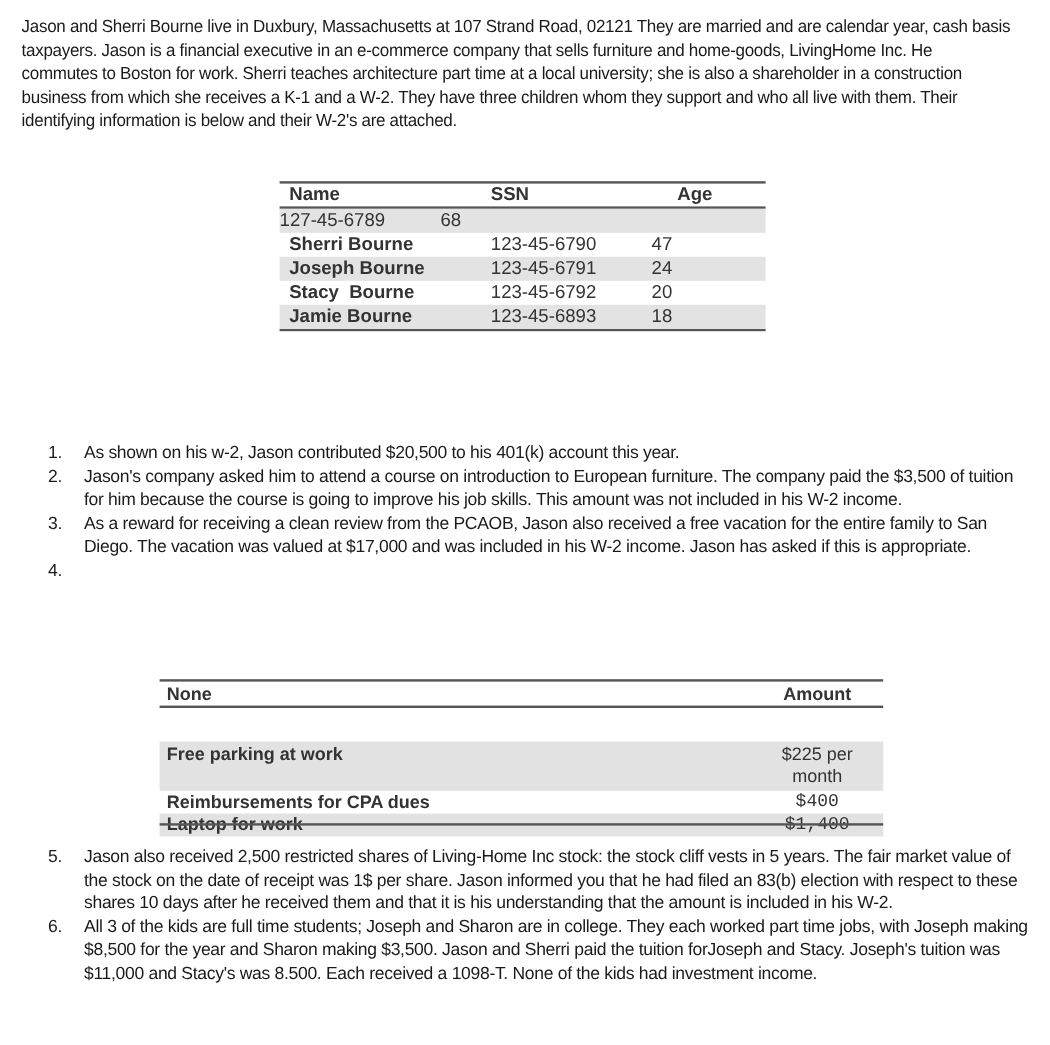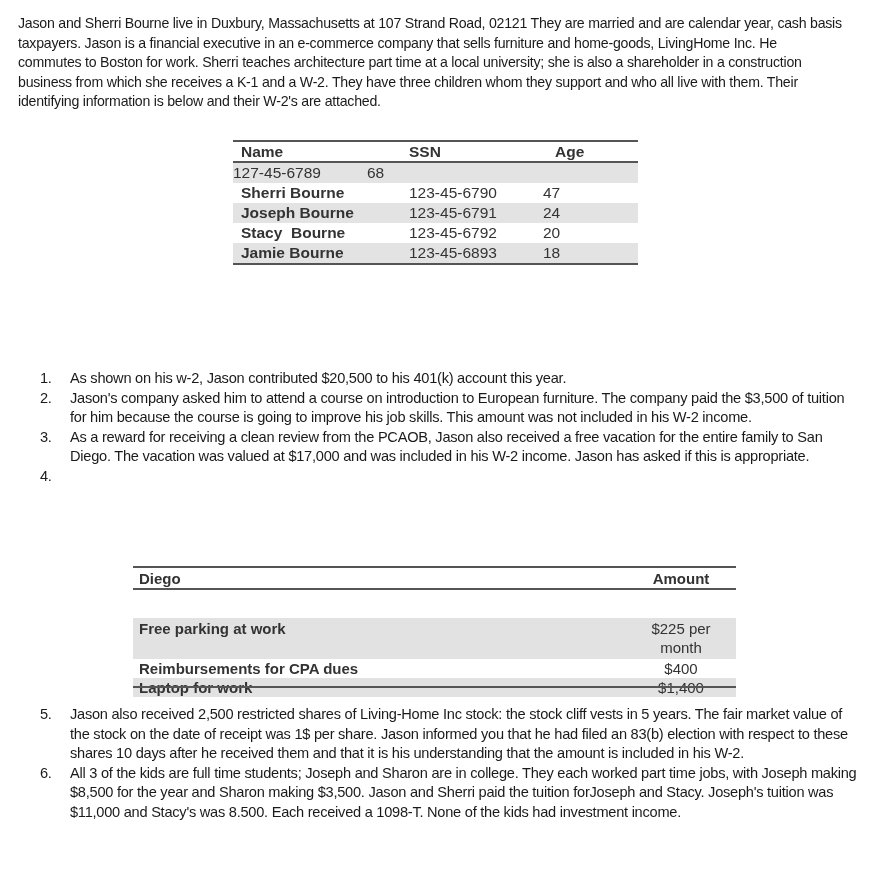--- a/index.html
+++ b/index.html
@@ -1,47 +1,47 @@
 <!DOCTYPE html>
 <html><head>
 <meta charset="utf-8">
 <style>
   html,body{margin:0;padding:0;background:#fff;}
   body{width:875px;height:871px;position:relative;overflow:hidden;
        font-family:"Liberation Sans", sans-serif;color:#1a1a1a;}
   .intro{position:absolute;left:18px;top:14px;width:850px;font-size:14.6px;line-height:19.5px;letter-spacing:-0.25px;transform:scaleX(0.97);transform-origin:left top;}
   .intro p{margin:0;}
-  .family-wrap{position:absolute;left:233px;top:140px;width:405px;border-top:2px solid #555;border-bottom:2px solid #555;}
+  .family-wrap{position:absolute;left:233px;top:151px;width:405px;border-top:2px solid #555;border-bottom:2px solid #555;}
   .frow{display:flex;height:20px;line-height:20px;}
   .frow.hdr{border-bottom:2px solid #555;height:19px;line-height:20px;}
   .frow.shade{background:#e3e3e3;}
   .fc-name{width:168px;padding-left:8px;font-weight:bold;color:#333;font-size:15.5px;}
   .fc-ssn{width:134px;color:#333;font-size:15.5px;}
   .fc-age{width:60px;color:#333;font-size:15.5px;}
   .frow.hdr .fc-ssn,.frow.hdr .fc-age{font-weight:bold;}
   .frow .fc-ssn,.frow .fc-age{font-weight:normal;}
   .frow.hdr .fc-ssn{font-weight:bold;}
-  .frow.hdr .fc-age{font-weight:bold;padding-left:12px;width:48px;}
+  .frow.hdr .fc-age{font-weight:bold;padding-left:12px;width:48px;text-align:center;}
   
   .list{position:absolute;left:40px;width:820px;margin:0;padding:0;list-style:none;font-size:14.6px;line-height:19.5px;letter-spacing:-0.25px;}
   .list li{position:relative;padding-left:30px;}
   .list .num{position:absolute;left:0;top:0;}
   .list1{top:369px;}
   .list2{top:705px;}
   
   .benefits{position:absolute;left:133px;top:566px;width:603px;border-top:2px solid #555;}
   .brow{display:flex;font-size:15px;}
   .brow.hdr{border-bottom:2px solid #555;height:20px;line-height:21px;}
   .brow.shade{background:#e2e2e2;}
   .bc-item{flex:1;padding-left:6px;font-weight:bold;color:#333;}
   .bc-amt{width:110px;text-align:center;color:#333;}
   .brow.hdr .bc-amt{font-weight:bold;}
   .brow.r1{height:40px;line-height:19px;padding-top:1px;margin-top:28px;}
   .brow.r2,.brow.r3{height:19px;line-height:19px;}
-  .brow.r2 .bc-amt,.brow.r3 .bc-amt{font-weight:normal;}
+  .brow.r2 .bc-amt,.brow.r3 .bc-amt{font-weight:normal;font-family:Liberation Mono, monospace;}
   .brow.r3 .bc-amt{font-weight:normal;}
   .bottom-rule{position:absolute;left:133px;top:686px;width:603px;border-top:2px solid #555;}
 </style>
 </head>
 <body>
 
 <div class="intro">
   <p>Jason and Sherri Bourne live in Duxbury, Massachusetts at 107 Strand Road, 02121 They are married and are calendar year, cash basis taxpayers.  Jason is a financial executive in an e-commerce company that sells furniture and home-goods, LivingHome Inc.  He commutes to Boston for work.  Sherri teaches architecture part time at a local university; she is also a shareholder in a construction business from which she receives a K-1 and a W-2. They have three children whom they support and who all live with them. Their identifying information is below and their W-2's are attached.</p>
 </div>
 
@@ -79,21 +79,21 @@
 
 <ol class="list list1">
   <li><span class="num">1.</span><span>As shown on his w-2, Jason contributed $20,500 to his 401(k) account this year.</span></li>
   <li><span class="num">2.</span><span>Jason's company asked him to attend a course on introduction to European furniture. The company paid the $3,500 of tuition for him because the course is going to improve his job skills. This amount was not included in his W-2 income.</span></li>
   <li><span class="num">3.</span><span>As a reward for receiving a clean review from the PCAOB, Jason also received a free vacation for the entire family to San Diego. The vacation was valued at $17,000 and was included in his W-2 income. Jason has asked if this is appropriate.</span></li>
   <li><span class="num">4.</span></li>
 </ol>
 
 <div class="benefits">
   <div class="brow hdr">
-    <div class="bc-item">Diego</div>
+    <div class="bc-item">None</div>
     <div class="bc-amt">Amount</div>
   </div>
   <div class="brow shade r1">
     <div class="bc-item">Free parking at work</div>
     <div class="bc-amt">
       <div>$225 per</div>
       <div>month</div>
     </div>
   </div>
   <div class="brow r2">

